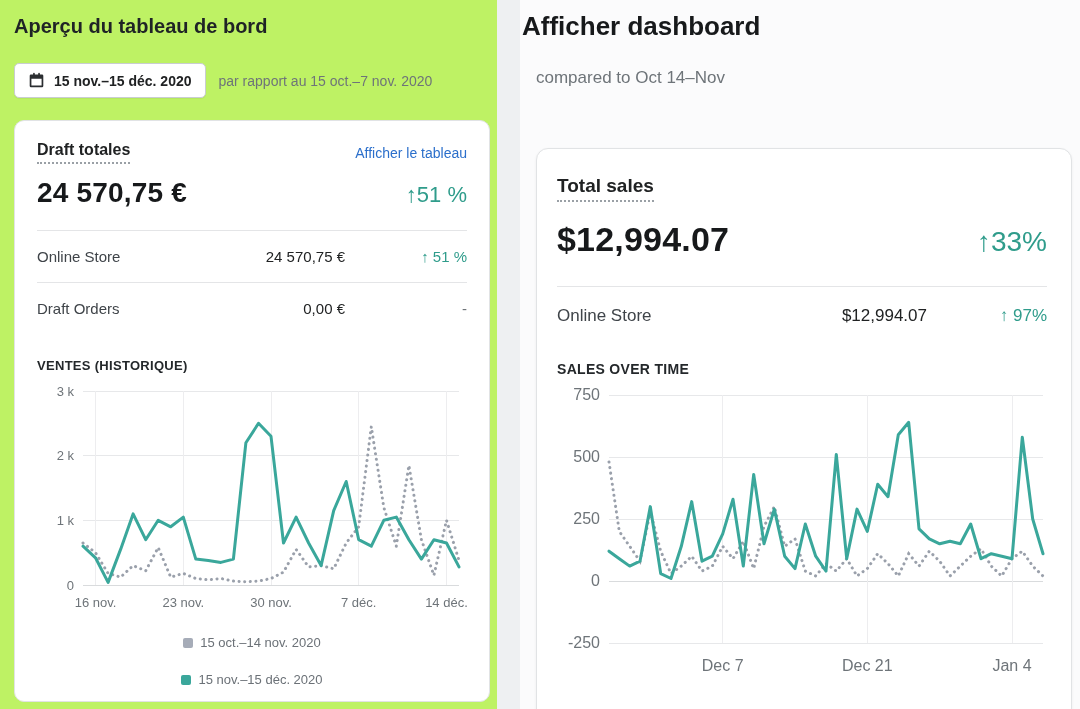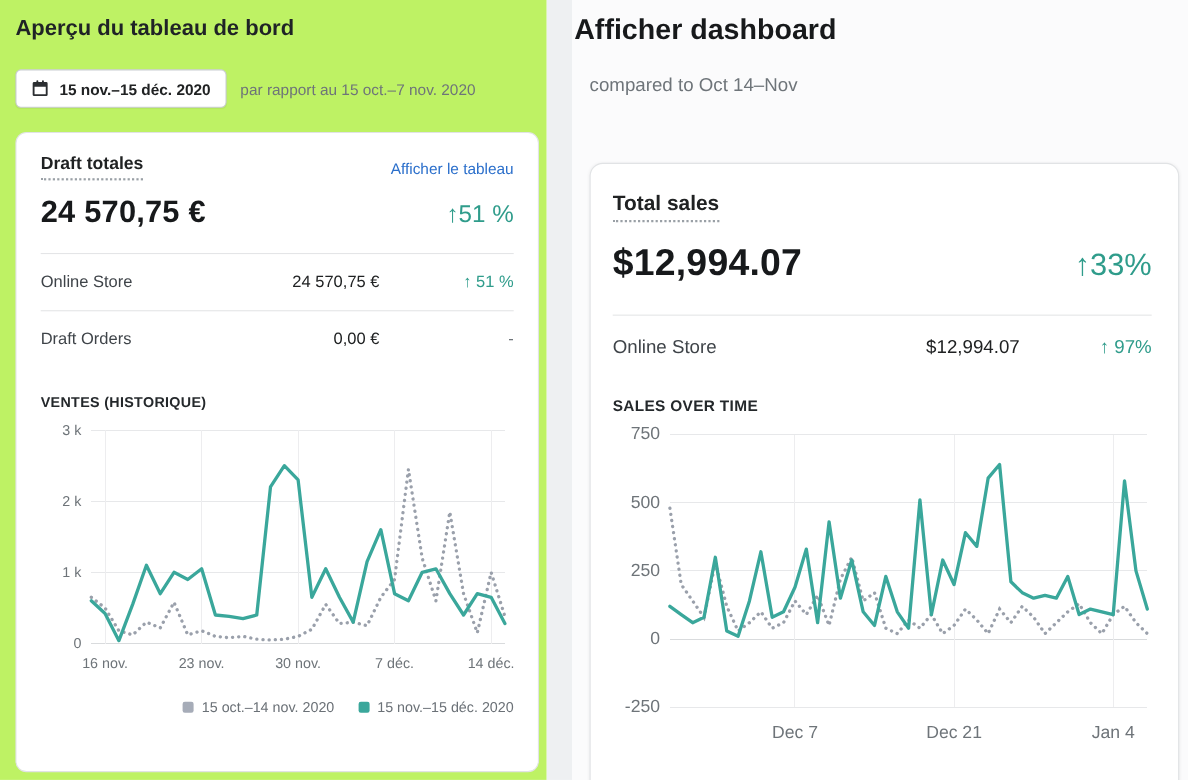--- a/index.html
+++ b/index.html
@@ -67,21 +67,21 @@
   .section-label { font-weight:700; color:#24282b; letter-spacing:.3px; }
   #l-card .section-label { margin-top:24px; font-size:13px; }
   #r-card .section-label { margin-top:16px; font-size:14px; }
 
   .chart { position:relative; width:100%; }
   #l-chart { height:232px; margin-top:10px; }
   #r-chart { height:292px; margin-top:10px; }
   svg text { font-family:"Liberation Sans", sans-serif; }
 
   .legend { display:flex; justify-content:flex-end; align-items:center; gap:22px;
-            margin-top:20px; font-size:13px; color:#6b7177; }
+            margin-top:20px; font-size:13px; color:#6b7177;flex-direction:column; }
   .legend-item { display:inline-flex; align-items:center; gap:7px; }
   .swatch { display:inline-block; width:10px; height:10px; border-radius:2px; }
 </style>
 </head>
 <body>
 
 <div class="panel" id="left-panel">
   <div class="page-title">Aperçu du tableau de bord</div>
 
   <div class="date-row">

